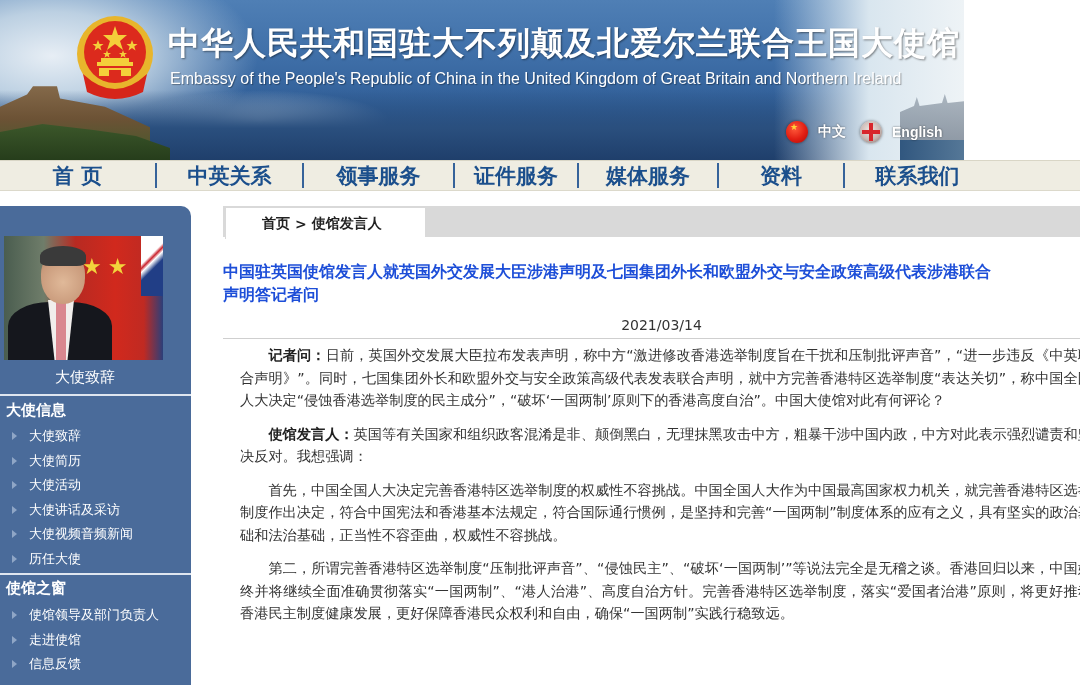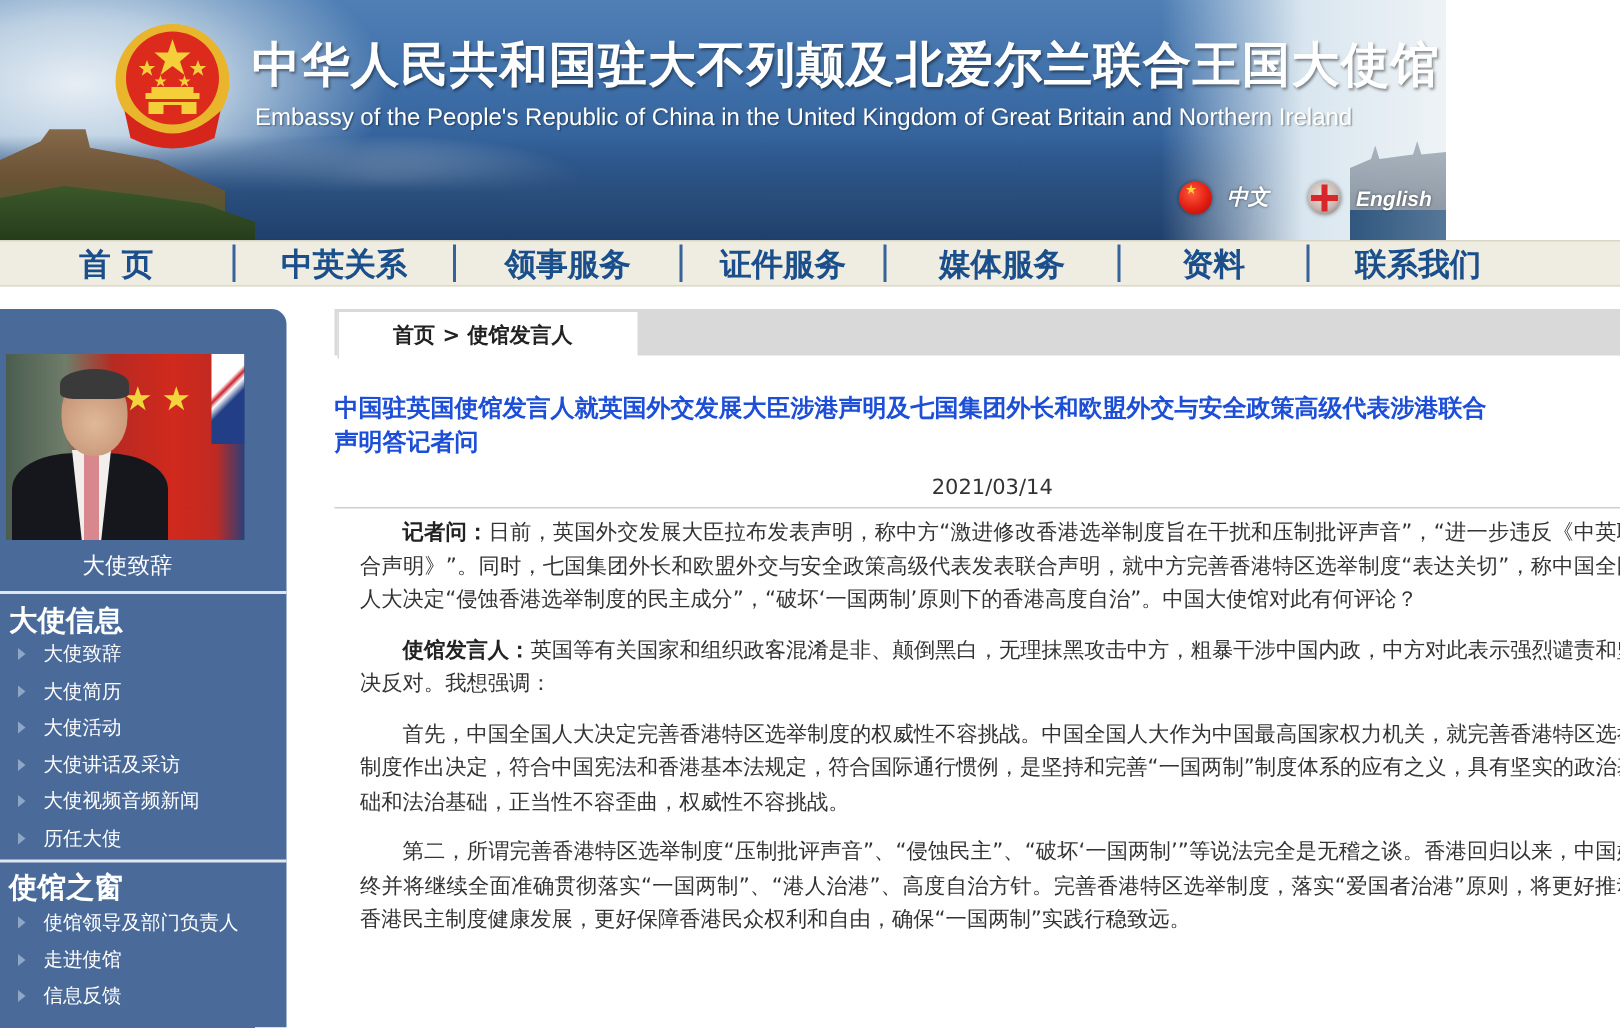--- a/index.html
+++ b/index.html
@@ -67,21 +67,21 @@
       position: absolute; left: 168px; top: 22px; font-family: "DejaVu Serif", "Liberation Serif", serif;
       font-size: 32px; color: #ffffff; letter-spacing: 1px; white-space: nowrap;
       text-shadow: 1px 1px 2px rgba(0,0,0,0.45); font-weight: bold;
     }
     .title-en {
       position: absolute; left: 170px; top: 70px; font-family: "Liberation Sans", sans-serif;
       font-size: 16px; color: #ffffff; white-space: nowrap;
       text-shadow: 1px 1px 1px rgba(0,0,0,0.35);
     }
     .lang-switch {
-      position: absolute; left: 786px; top: 121px; display: flex; align-items: center; gap: 26px; font-style: italic;
+      position: absolute; left: 786px; top: 121px; display: flex; align-items: center; gap: 14px;
     }
     .lang-item { display: flex; align-items: center; gap: 10px; cursor: pointer; }
     .lang-item .flag {
       width: 22px; height: 22px; border-radius: 50%; position: relative; overflow: hidden;
       box-shadow: 0 0 3px rgba(0,0,0,0.5);
     }
     .flag-cn { background: radial-gradient(circle at 40% 35%, #ff5a3a 0%, #e11d12 55%, #a70d08 100%); }
     .flag-cn::after {
       content: "★"; position: absolute; left: 4px; top: 1px; font-size: 9px; color: #ffd23a;
     }
@@ -136,21 +136,21 @@
       position: absolute; left: 44px; top: 64px; width: 26px; height: 60px;
       background: linear-gradient(90deg, #f1eeec 0%, #f1eeec 30%, #d9878f 30%, #d9878f 70%, #f1eeec 70%);
       clip-path: polygon(0 0, 100% 0, 75% 100%, 25% 100%);
     }
     .amb-caption {
       position: absolute; left: 0; top: 162px; width: 170px; text-align: center;
       font-size: 15px; color: #ffffff; cursor: pointer;
     }
     .side-divider { position: absolute; left: 0; width: 191px; height: 2px; background: #dfe6f0; }
     .side-heading {
-      position: absolute; left: 6px; font-size: 19px; font-weight: bold; color: #ffffff;
+      position: absolute; left: 6px; font-size: 15px; font-weight: bold; color: #ffffff;
     }
     .side-list { position: absolute; left: 0; width: 191px; list-style: none; }
     .side-list li {
       height: 24.5px; display: flex; align-items: center; padding-left: 12px; font-size: 13px; color: #ffffff; cursor: pointer;
     }
     .side-list li .tri {
       width: 0; height: 0; border-top: 4px solid transparent; border-bottom: 4px solid transparent;
       border-left: 5px solid #8fa6c6; margin-right: 12px;
     }
 
@@ -225,22 +225,22 @@
       <span class="flag flag-uk"></span>
       <span class="label">English</span>
     </div>
   </div>
 </div>
 
 <div class="navbar">
   <div class="nav-item" style="width:157px;">首 页</div>
   <div class="nav-item" style="width:147px;">中英关系</div>
   <div class="nav-item" style="width:151px;">领事服务</div>
-  <div class="nav-item" style="width:136px;">证件服务</div>
-  <div class="nav-item" style="width:156px;">媒体服务</div>
+  <div class="nav-item" style="width:124px;">证件服务</div>
+  <div class="nav-item" style="width:140px;">媒体服务</div>
   <div class="nav-item" style="width:126px;">资料</div>
   <div class="nav-item" style="width:145px;">联系我们</div>
 </div>
 
 <div class="sidebar">
   <div class="amb-photo">
     <div class="uk-corner"></div>
     <div class="flag-stars">★★</div>
     <div class="person-body"></div>
     <div class="person-shirt"></div>

